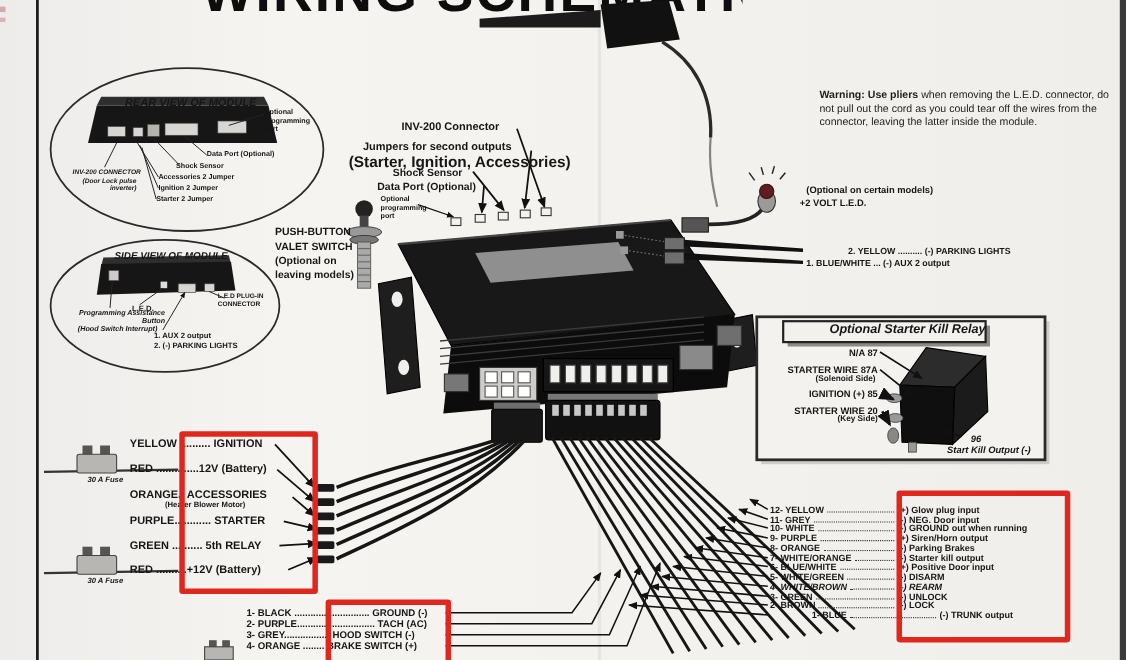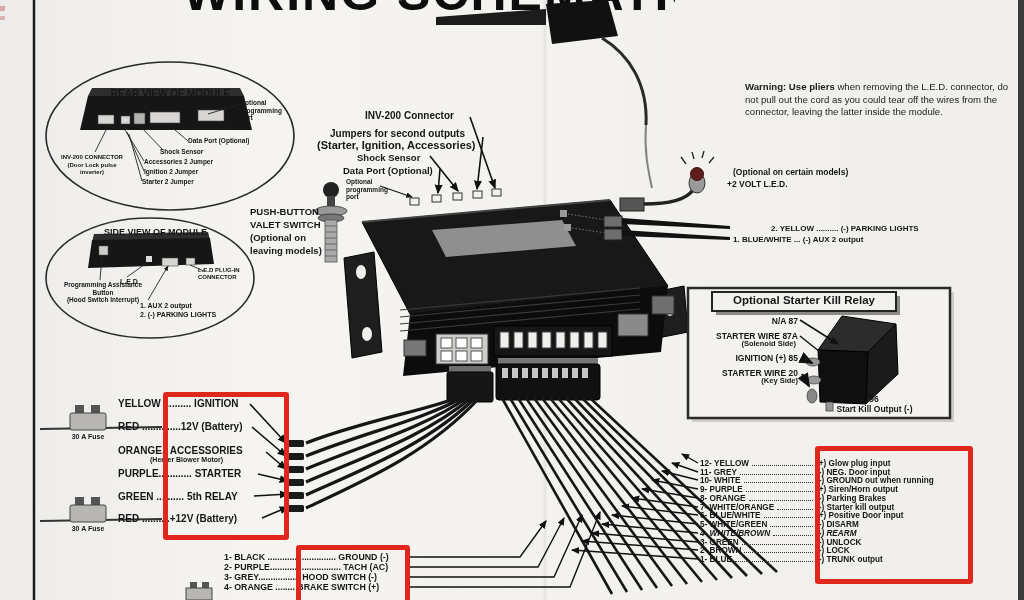--- a/index.html
+++ b/index.html
@@ -1,21 +1,21 @@
 <!DOCTYPE html>
 <html><head>
 <meta charset="utf-8">
 <style>
   html,body{margin:0;padding:0;background:#888;}
   .page{position:relative;width:1024px;height:600px;overflow:hidden;
         background:linear-gradient(90deg,#edecea 0%,#f5f4f1 25%,#f3f2ef 55%,#efeeea 100%);
         font-family:"Liberation Sans",sans-serif;}
   .lbl{position:absolute;font-weight:bold;color:#161616;white-space:nowrap;line-height:1.18;}
   .wrap{white-space:normal;}
-  .ctr{text-align:center;}
+  .ctr{text-align:right;font-style:italic;}
   .rt{text-align:right;}
   .redbox{position:absolute;border:5px solid #e0271e;border-radius:3px;}
   .title-clip{position:absolute;left:183px;top:0;width:492px;height:13px;overflow:hidden;}
   .title-clip span{display:block;margin-top:-32px;font-size:50px;line-height:50px;font-weight:bold;
         letter-spacing:2px;color:#0d0d0d;white-space:nowrap;}
   .rw-row{position:absolute;left:700px;width:262px;display:flex;align-items:flex-end;
         font-weight:bold;font-size:8.2px;color:#161616;}
   .rw-name{white-space:nowrap;}
   .rw-dots{flex:1;border-bottom:1.5px dotted #333;margin:0 3px 2px 3px;min-width:6px;}
   .rw-func{flex:0 0 146px;white-space:nowrap;}
@@ -295,21 +295,21 @@
   <div class="lbl ctr" style="left:104px;top:227px;width:95px;font-size:9px;">SIDE VIEW OF MODULE</div>
   <div class="lbl ctr wrap" style="left:56px;top:281px;width:94px;font-size:6.5px;">Programming Assistance Button</div>
   <div class="lbl ctr wrap" style="left:63px;top:296px;width:80px;font-size:6.5px;">(Hood Switch Interrupt)</div>
   <div class="lbl" style="left:120px;top:278px;font-size:7px;">L.E.D.</div>
   <div class="lbl" style="left:140px;top:302px;font-size:7px;">1. AUX 2 output</div>
   <div class="lbl" style="left:140px;top:311px;font-size:7px;">2. (-) PARKING LIGHTS</div>
   <div class="lbl wrap" style="left:198px;top:267px;width:58px;font-size:6px;">L.E.D PLUG-IN CONNECTOR</div>
 
   <div class="lbl" style="left:365px;top:110px;font-size:10px;">INV-200 Connector</div>
   <div class="lbl" style="left:330px;top:128px;font-size:10px;">Jumpers for second outputs</div>
-  <div class="lbl" style="left:317px;top:139px;font-size:11px;">(Starter, Ignition, Accessories)</div>
+  <div class="lbl" style="left:317px;top:139px;font-size:14px;">(Starter, Ignition, Accessories)</div>
   <div class="lbl" style="left:357px;top:152px;font-size:9.5px;">Shock Sensor</div>
   <div class="lbl" style="left:343px;top:165px;font-size:9.5px;">Data Port (Optional)</div>
   <div class="lbl wrap" style="left:346px;top:178px;width:52px;font-size:6.5px;">Optional programming port</div>
   <div class="lbl" style="left:250px;top:206px;font-size:9.5px;">PUSH-BUTTON</div>
   <div class="lbl" style="left:250px;top:219px;font-size:9.5px;">VALET SWITCH</div>
   <div class="lbl" style="left:250px;top:232px;font-size:9.5px;">(Optional on</div>
   <div class="lbl" style="left:250px;top:245px;font-size:9.5px;">leaving models)</div>
 
   <div class="warn">
     <b>Warning: Use pliers</b><span> when removing the L.E.D. connector, do not pull out the cord as you could tear off the wires from the connector, leaving the latter inside the module.</span>
@@ -393,21 +393,21 @@
   <div class="rw-row" style="top:538px;">
       <span class="rw-name">3- GREEN</span>
       <span class="rw-dots"></span>
       <span class="rw-func">(-) UNLOCK</span>
     </div>
   <div class="rw-row" style="top:546px;">
       <span class="rw-name">2- BROWN</span>
       <span class="rw-dots"></span>
       <span class="rw-func">(-) LOCK</span>
     </div>
-  <div class="rw-row" style="top:555px;">
+  <div class="rw-row" style="top:555px;margin-left:38px;">
       <span class="rw-name">1- BLUE</span>
       <span class="rw-dots"></span>
       <span class="rw-func">(-) TRUNK output</span>
     </div>
 
   <div class="redbox" style="left:163px;top:392px;width:116px;height:138px;"></div>
   <div class="redbox" style="left:296px;top:545px;width:104px;height:60px;"></div>
   <div class="redbox" style="left:815px;top:446px;width:148px;height:128px;"></div>
 
 </div>

